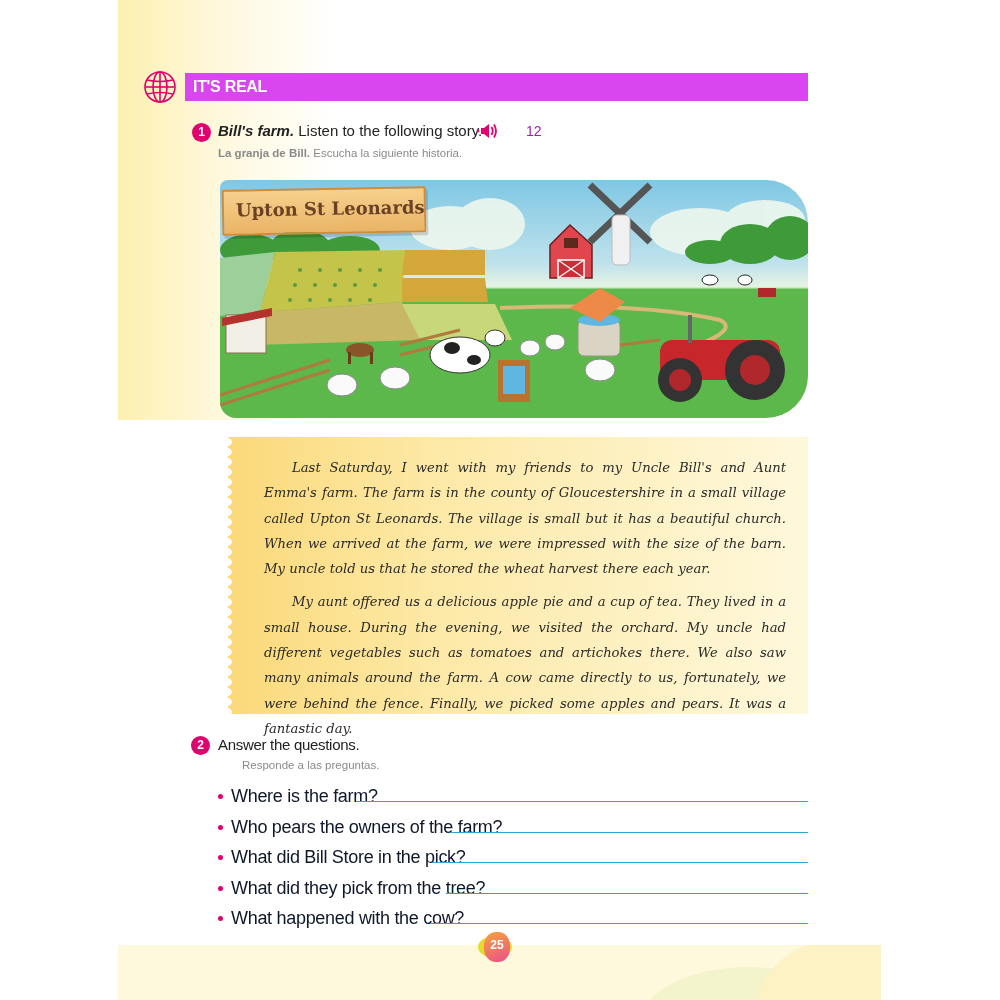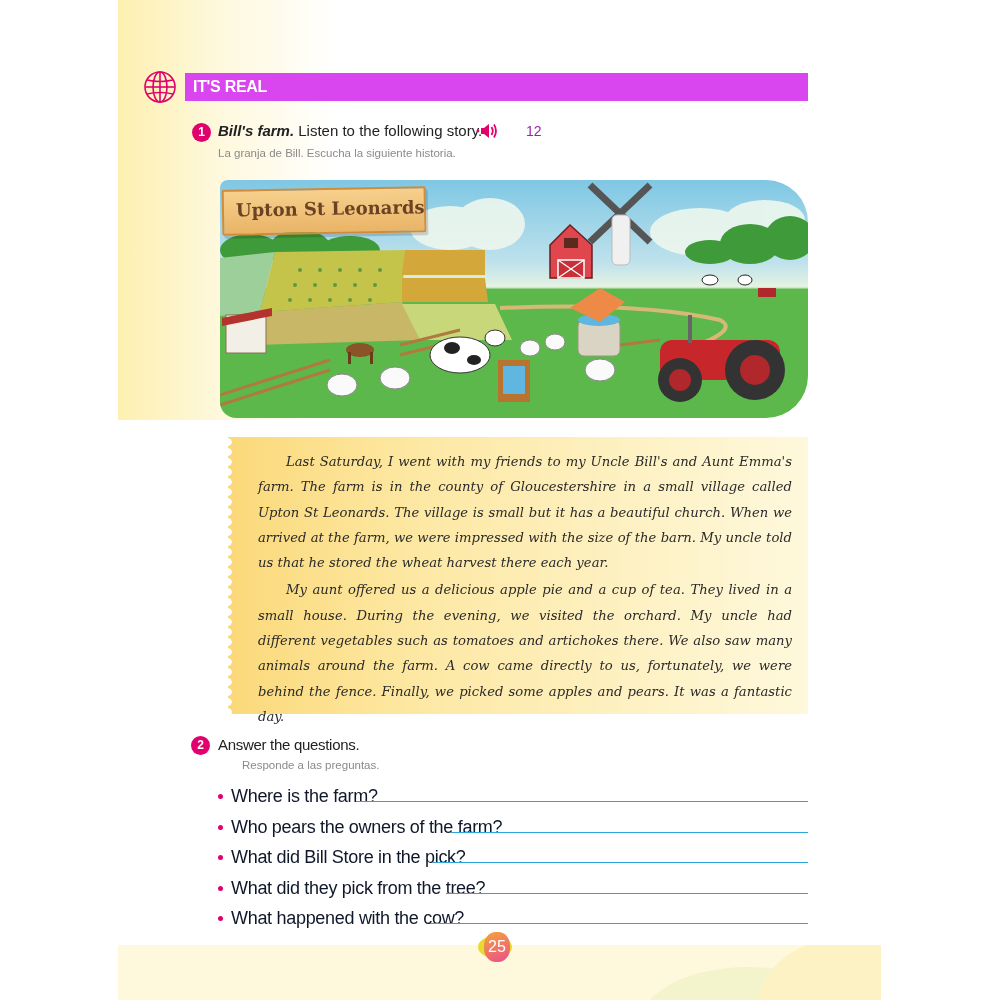--- a/index.html
+++ b/index.html
@@ -12,46 +12,46 @@
   .bottom-band .blob2 { position:absolute; left:640px; top:-10px; width:200px; height:140px; border-radius:50%; background:#fdf2c4; }
 
   .globe { position:absolute; left:143px; top:70px; width:34px; height:34px; }
   .header-bar { position:absolute; left:185px; top:73px; width:623px; height:28px; background:#d946ef; }
   .header-bar span { position:absolute; left:8px; top:5px; color:#fff; font-weight:bold; font-size:16px; letter-spacing:-0.3px; font-family:"Liberation Sans", sans-serif; }
 
   .num-badge { position:absolute; width:19px; height:19px; border-radius:50%; background:#e0006e; color:#fff; font-weight:bold; font-size:12px; text-align:center; line-height:19px; }
   .ex-title { position:absolute; font-size:15px; color:#222; white-space:nowrap; }
   .ex-title b { font-weight:bold;font-style:italic; }
   .ex-sub { position:absolute; font-size:11.5px; color:#8a8a8a; white-space:nowrap; }
-  .ex-sub b { font-weight:normal; }
+  .ex-sub b { font-weight:bold; }
   .audio { position:absolute; left:476px; top:122px; width:22px; height:18px; }
   .track { position:absolute; left:526px; top:123px; font-size:14px; font-weight:normal; color:#a21caf; }
 
   .illus { position:absolute; left:220px; top:180px; width:588px; height:238px; border-radius:8px 42px 42px 16px; overflow:hidden;
     background:linear-gradient(180deg, #7fc7e4 0%, #bfe2ec 35%, #e6f3e2 45%, #5cb84a 46%, #5cb84a 100%); }
   .sign { position:absolute; left:222px; top:188px; width:200px; height:42px; background:linear-gradient(180deg,#f7d08d,#e9b466); border:2px solid #d18c3a; border-radius:2px; box-shadow:2px 3px 0 rgba(0,0,0,0.15); transform:rotate(-1deg); }
   .sign span { position:absolute; left:12px; top:8px; font-family:"DejaVu Serif", serif; font-weight:bold; font-size:18px; color:#6b4324; white-space:nowrap; }
 
   .note { position:absolute; left:228px; top:437px; width:580px; height:277px;
     background:linear-gradient(90deg, #fbd97a 0%, #fde9a6 35%, #fef8dc 100%); }
   .perf { position:absolute; left:222px; top:437px; width:12px; height:277px;
     background-image:radial-gradient(circle at 6px 5px, #ffffff 3.5px, transparent 4px);
     background-size:12px 10px; }
   .story { position:absolute; left:256px; top:447px; width:538px; font-family:"DejaVu Serif", serif; font-style:italic; font-size:13.2px; line-height:25.3px; color:#2a2a2a; }
-  .story p { margin:2px; text-indent:28px; text-align:justify; text-align-last:left; }
+  .story p { margin:8px; text-indent:28px; text-align:justify; text-align-last:left; }
 
   .q-row { position:absolute; left:218px; height:22px; }
   .q-row .dot { position:absolute; left:0; top:8px; width:5px; height:5px; border-radius:50%; background:#e0006e; }
   .q-row .qtxt { position:absolute; left:13px; top:0; font-size:18px; color:#0f172a; white-space:nowrap; letter-spacing:-0.3px; }
   .q-line { position:absolute; height:0; border-bottom:1.5px solid #2aa6dc; }
 
   .pg-num { position:absolute; left:478px; top:932px; width:40px; height:30px; }
   .pg-num .b1 { position:absolute; left:0; top:4px; width:34px; height:22px; border-radius:50%; background:#e6dc2e; }
   .pg-num .b2 { position:absolute; left:6px; top:0; width:26px; height:30px; border-radius:45%; background:linear-gradient(160deg,#f6a33a,#ea4f8c); }
-  .pg-num span { position:absolute; left:6px; top:6px; width:26px; text-align:center; color:#fff; font-weight:normal; font-size:16px; }
+  .pg-num span { position:absolute; left:6px; top:6px; width:26px; text-align:center; color:#fff; font-weight:bold; font-size:12px; }
 </style>
 </head>
 <body>
 
 <div class="page">
   <div class="page-fade"></div>
   <div class="bottom-band">
     <div class="blob1"></div>
     <div class="blob2"></div>
   </div>

